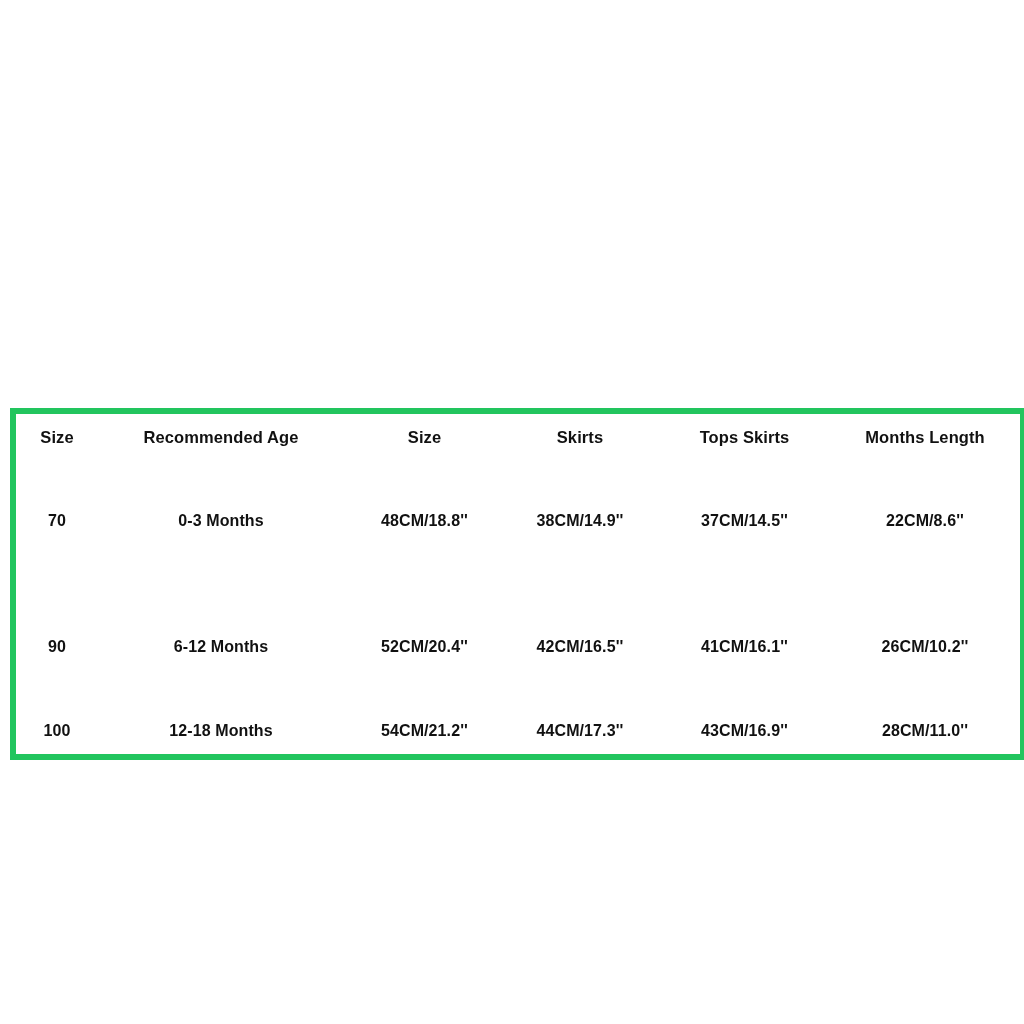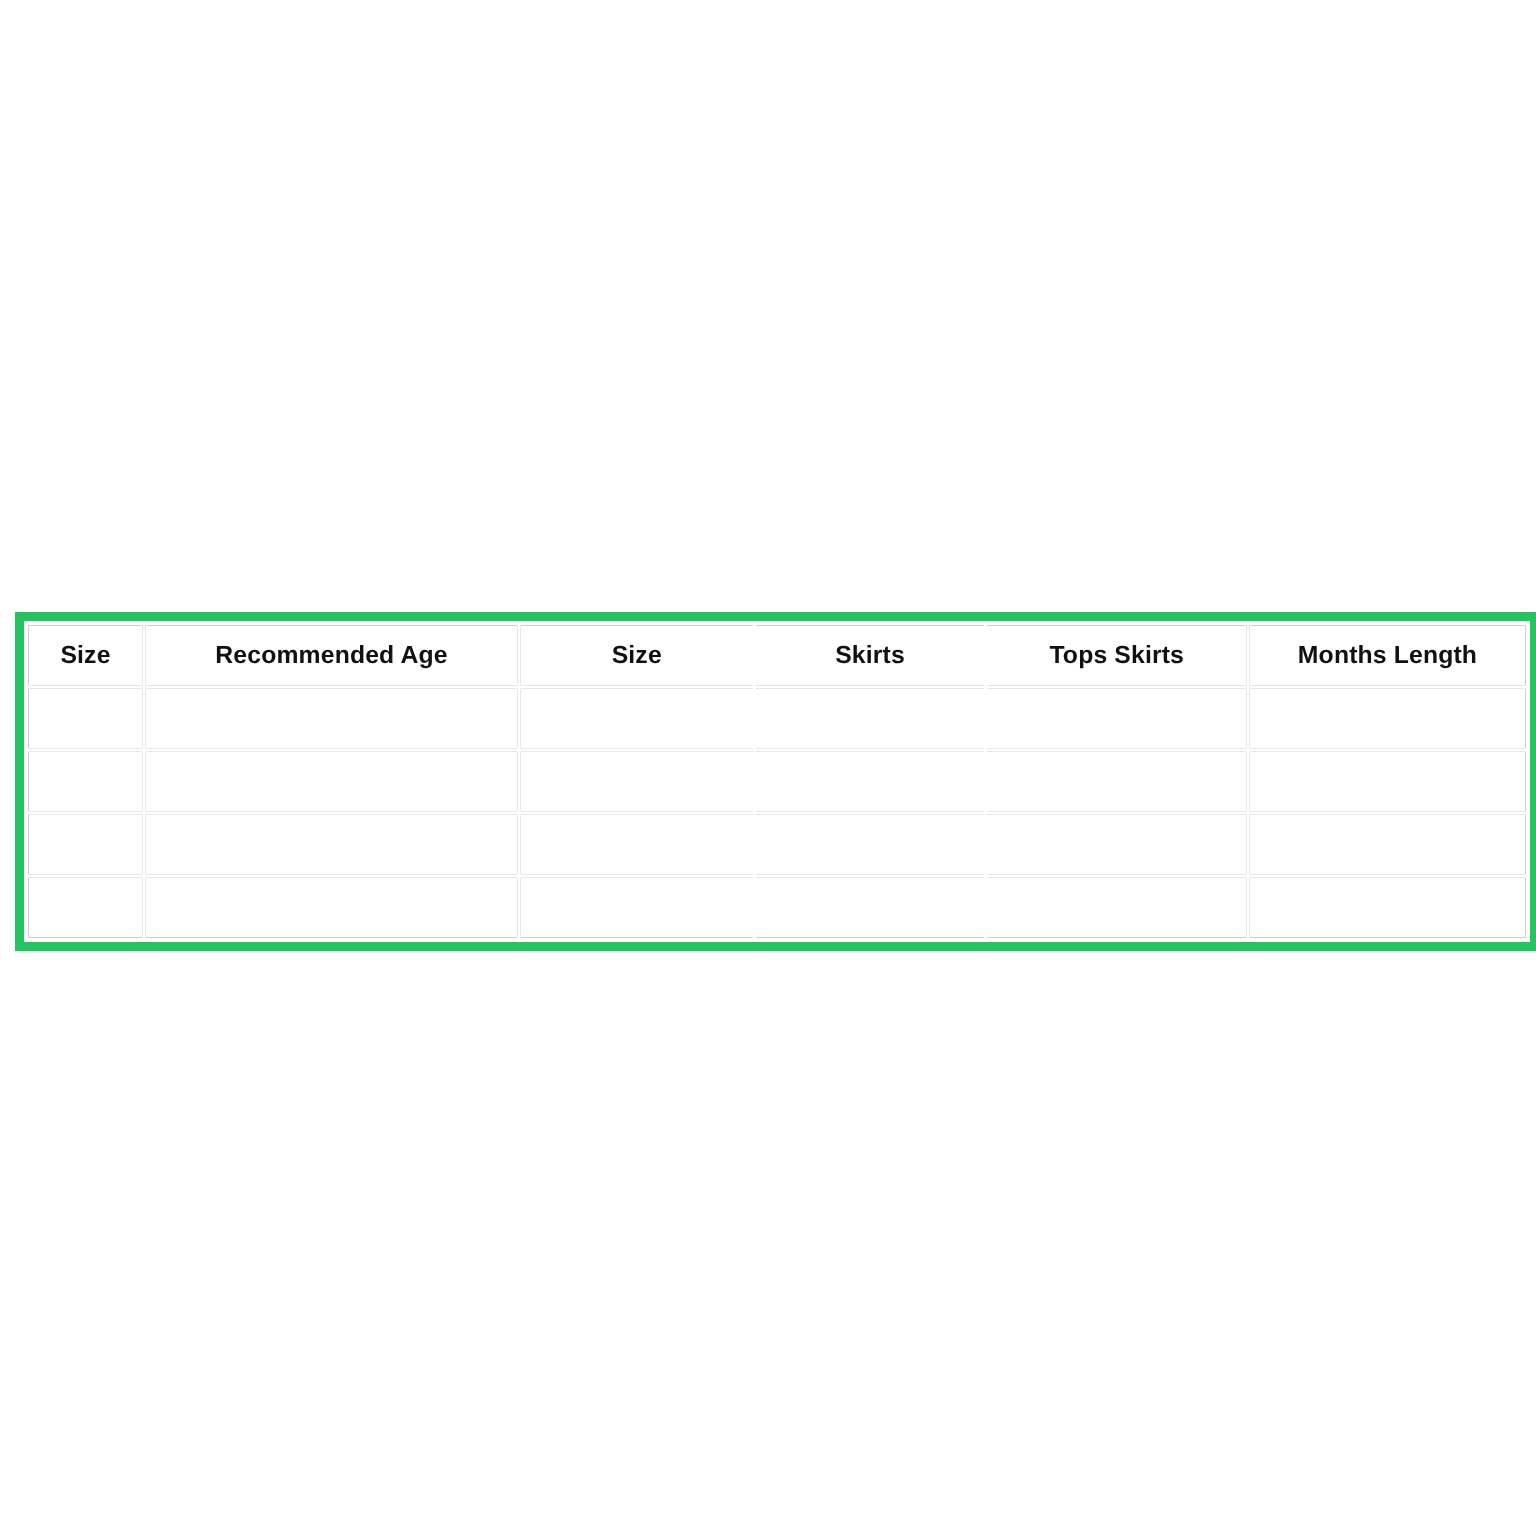--- a/index.html
+++ b/index.html
@@ -144,48 +144,108 @@
 
         <tr class="gutter-row">
           <td></td>
           <td></td>
           <td></td>
           <td></td>
           <td></td>
           <td></td>
         </tr>
 
-
-        <tr class="gutter-row">
-          <td></td>
-          <td></td>
-          <td></td>
-          <td></td>
-          <td></td>
-          <td></td>
-        </tr>
-
-
-        <tr class="gutter-row">
-          <td></td>
-          <td></td>
-          <td></td>
-          <td></td>
-          <td></td>
-          <td></td>
-        </tr>
-
-
-        <tr class="gutter-row">
-          <td></td>
-          <td></td>
-          <td></td>
-          <td></td>
-          <td></td>
-          <td></td>
-        </tr>
-
+        <tr>
+          <td>
+            <span class="cell-text">70</span>
+          </td>
+          <td>
+            <span class="cell-text">0-3 Months</span>
+          </td>
+          <td>
+            <span class="cell-text">48CM/18.8''</span>
+          </td>
+          <td>
+            <span class="cell-text">38CM/14.9''</span>
+          </td>
+          <td>
+            <span class="cell-text">37CM/14.5''</span>
+          </td>
+          <td>
+            <span class="cell-text">22CM/8.6''</span>
+          </td>
+        </tr>
+
+        <tr class="gutter-row">
+          <td></td>
+          <td></td>
+          <td></td>
+          <td></td>
+          <td></td>
+          <td></td>
+        </tr>
+
+
+        <tr class="gutter-row">
+          <td></td>
+          <td></td>
+          <td></td>
+          <td></td>
+          <td></td>
+          <td></td>
+        </tr>
+
+        <tr>
+          <td>
+            <span class="cell-text">90</span>
+          </td>
+          <td>
+            <span class="cell-text">6-12 Months</span>
+          </td>
+          <td>
+            <span class="cell-text">52CM/20.4''</span>
+          </td>
+          <td>
+            <span class="cell-text">42CM/16.5''</span>
+          </td>
+          <td>
+            <span class="cell-text">41CM/16.1''</span>
+          </td>
+          <td>
+            <span class="cell-text">26CM/10.2''</span>
+          </td>
+        </tr>
+
+        <tr class="gutter-row">
+          <td></td>
+          <td></td>
+          <td></td>
+          <td></td>
+          <td></td>
+          <td></td>
+        </tr>
+
+        <tr>
+          <td>
+            <span class="cell-text">100</span>
+          </td>
+          <td>
+            <span class="cell-text">12-18 Months</span>
+          </td>
+          <td>
+            <span class="cell-text">54CM/21.2''</span>
+          </td>
+          <td>
+            <span class="cell-text">44CM/17.3''</span>
+          </td>
+          <td>
+            <span class="cell-text">43CM/16.9''</span>
+          </td>
+          <td>
+            <span class="cell-text">28CM/11.0''</span>
+          </td>
+        </tr>
 
       </tbody>
     </table>
 
   </div>
 </div>
 
 </body></html>

